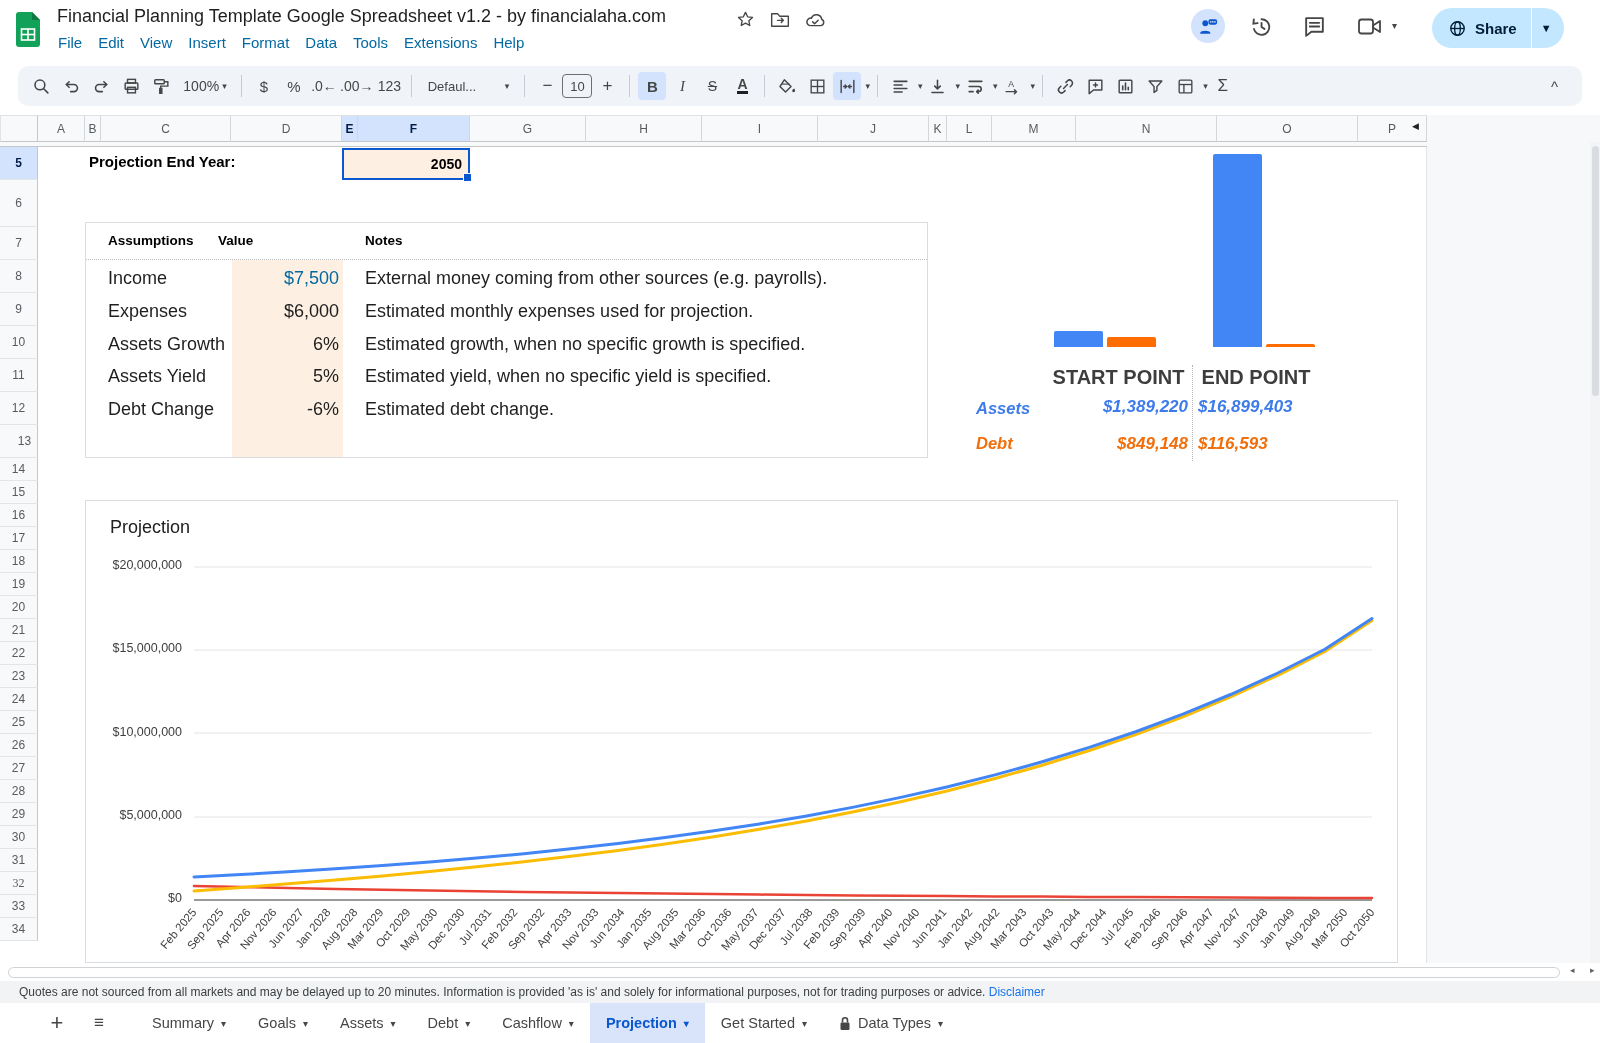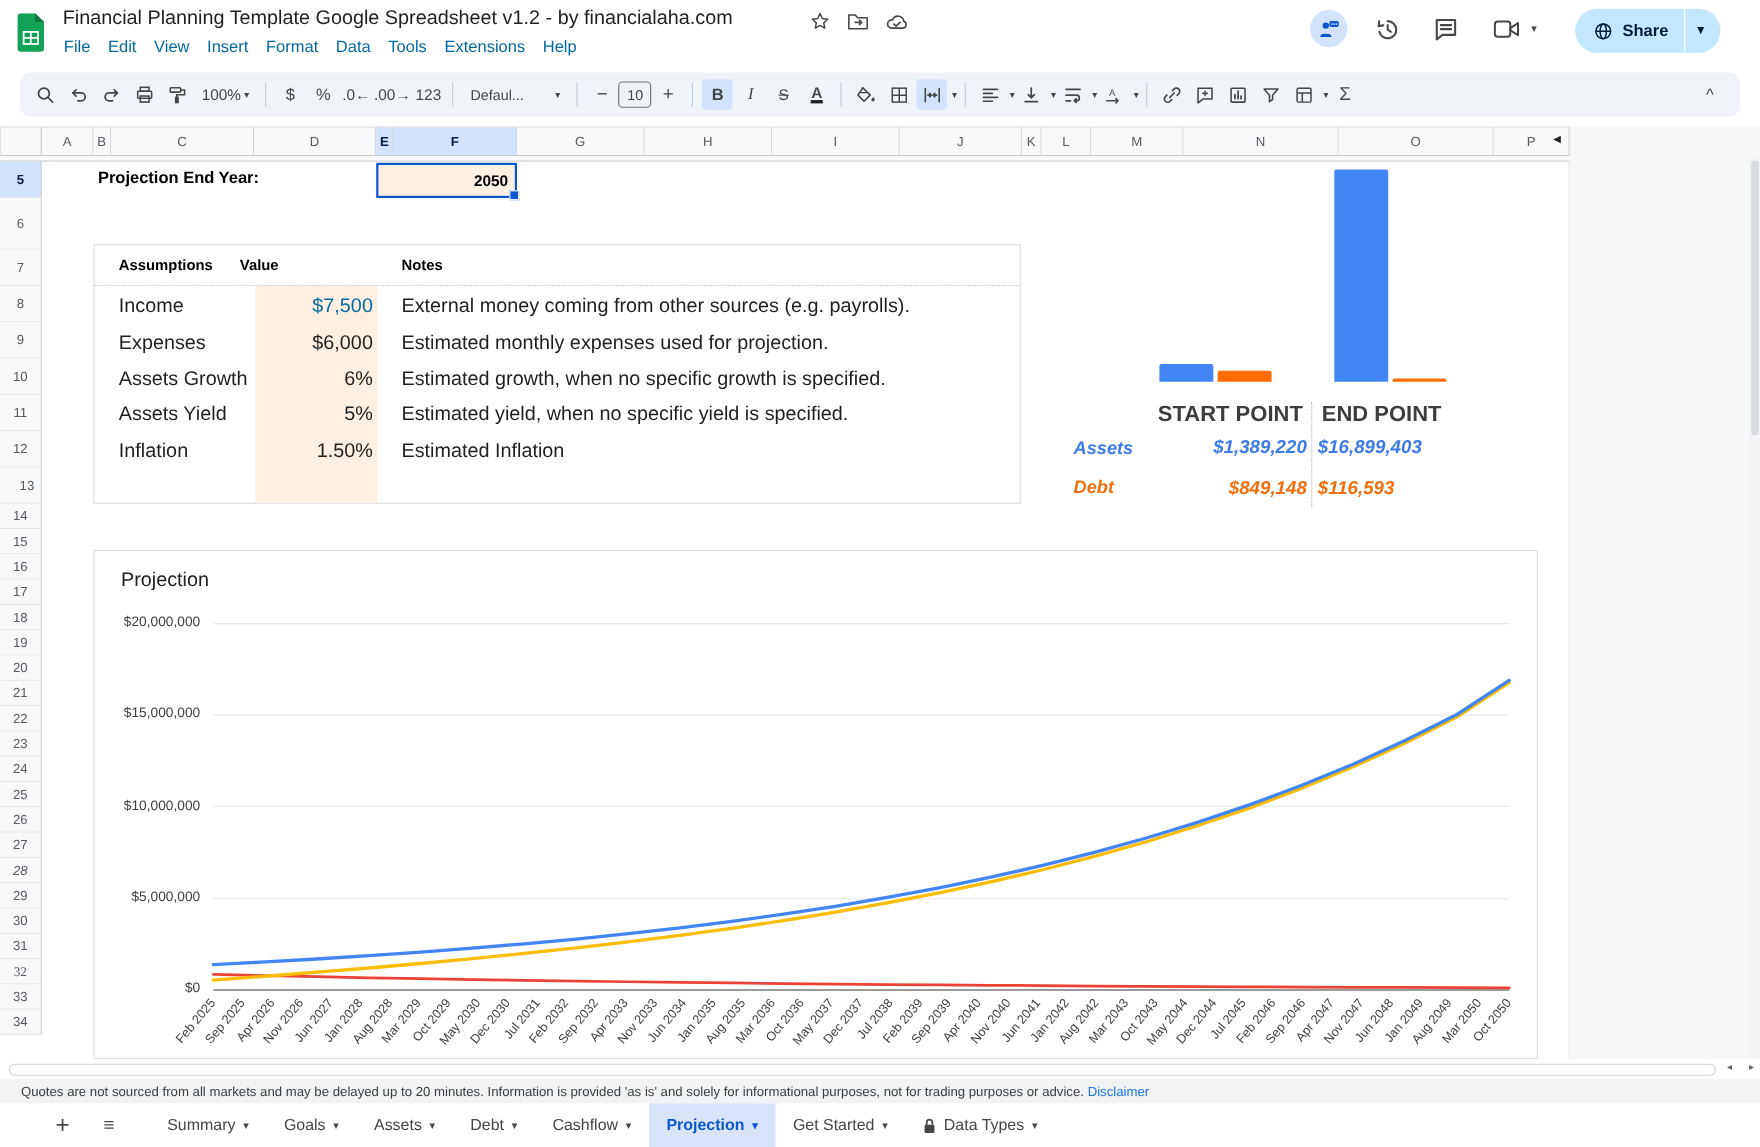--- a/index.html
+++ b/index.html
@@ -381,21 +381,21 @@
     <div class="rowhdr" style="height: 23px;">18</div>
     <div class="rowhdr" style="height: 23px;">19</div>
     <div class="rowhdr" style="height: 23px;">20</div>
     <div class="rowhdr" style="height: 23px;">21</div>
     <div class="rowhdr" style="height: 23px;">22</div>
     <div class="rowhdr" style="height: 23px;">23</div>
     <div class="rowhdr" style="height: 23px;">24</div>
     <div class="rowhdr" style="height: 23px;">25</div>
     <div class="rowhdr" style="height: 23px;">26</div>
     <div class="rowhdr" style="height: 23px;">27</div>
-    <div class="rowhdr" style="height: 23px; font-style: italic;">28</div>
+    <div class="rowhdr" style="height: 23px;">28</div>
     <div class="rowhdr" style="height: 23px;">29</div>
     <div class="rowhdr" style="height: 23px;">30</div>
     <div class="rowhdr" style="height: 23px;">31</div>
     <div class="rowhdr" style="height: 23px; font-family: Liberation Serif, serif;">32</div>
     <div class="rowhdr" style="height: 23px;">33</div>
     <div class="rowhdr" style="height: 23px;">34</div>
   </div>
 <div class="vtrack"></div>
 <div class="vthumb"></div>
 
@@ -427,23 +427,23 @@
           <span class="aname">Assets Growth</span>
           <span class="aval">6%</span>
           <span class="anote">Estimated growth, when no specific growth is specified.</span>
         </div>
         <div class="arow">
           <span class="aname">Assets Yield</span>
           <span class="aval">5%</span>
           <span class="anote">Estimated yield, when no specific yield is specified.</span>
         </div>
         <div class="arow">
-          <span class="aname">Inflation</span>
-          <span class="aval">1.50%</span>
-          <span class="anote">Estimated Inflation</span>
+          <span class="aname">Debt Change</span>
+          <span class="aval">-6%</span>
+          <span class="anote">Estimated debt change.</span>
         </div>
       </div>
   </div>
 
   <div class="mini">
       <div class="mbar" style="left: 1016px; top: 184px; width: 49px; height: 16px; background: rgb(66, 133, 244);"></div>
       <div class="mbar" style="left: 1069px; top: 190px; width: 49px; height: 10px; background: rgb(255, 109, 1);"></div>
       <div class="mbar" style="left: 1175px; top: 7px; width: 49px; height: 193px; background: rgb(66, 133, 244);"></div>
       <div class="mbar" style="left: 1228px; top: 197px; width: 49px; height: 3px; background: rgb(255, 109, 1);"></div>
     </div>

